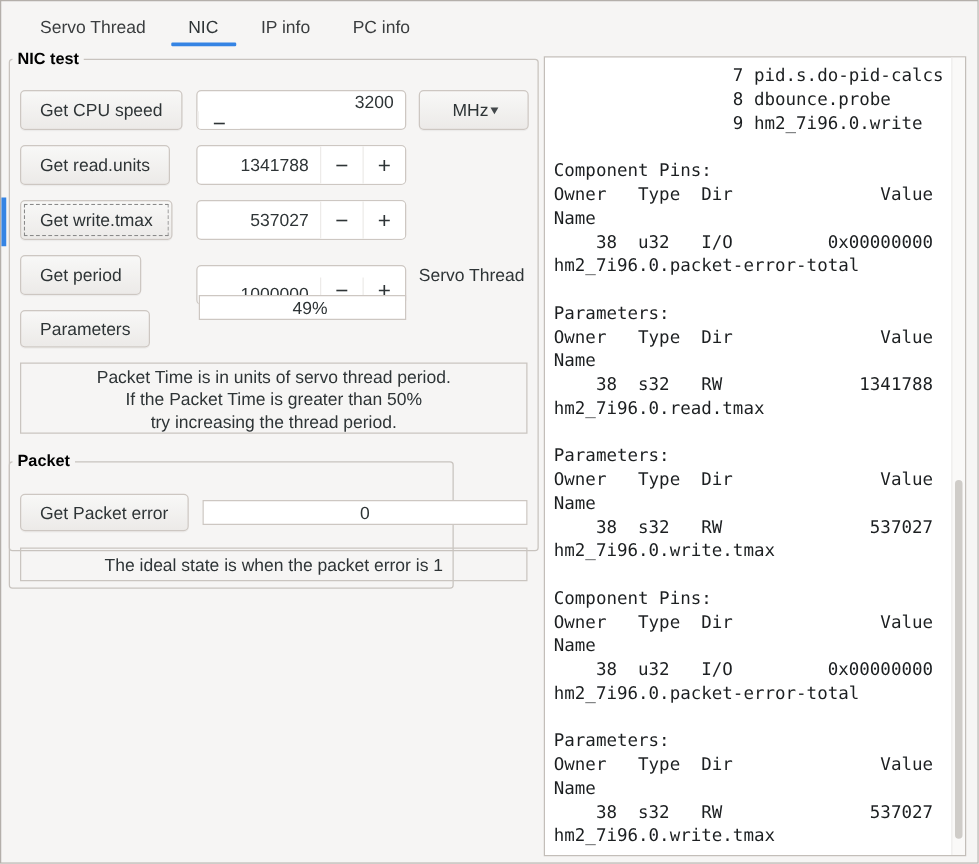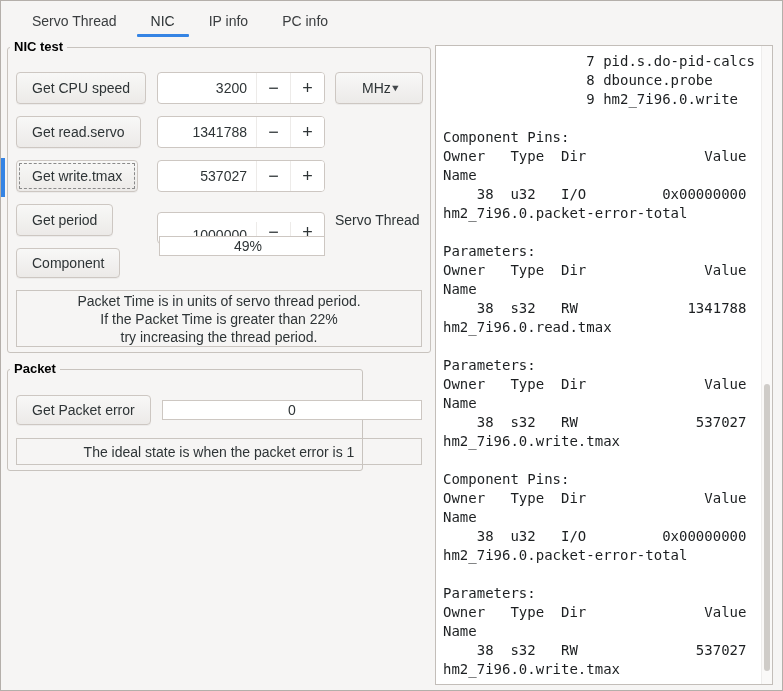--- a/index.html
+++ b/index.html
@@ -121,35 +121,35 @@
     <div class="tab">
       <span>IP info</span>
     </div>
     <div class="tab">
       <span>PC info</span>
     </div>
   </div>
 
   <div class="focus-bar"></div>
 
-  <div class="frame" style="left:6px; top:46px; width:424px; height:306px;">
+  <div class="frame" style="left:6px; top:46px; width:424px; height:394px;">
     <span class="legend">NIC test</span>
 
     <button class="btn" style="left:8px; top:24px;">Get CPU speed</button>
-    <div class="spin" style="left:149px; top:24px;">
+    <div class="spin" style="left:149px; top:24px;flex-direction:column;">
       <div class="spin-value">3200</div>
       <div class="spin-btn">−</div>
       <div class="spin-btn">+</div>
     </div>
     <div class="combo" style="left:327px; top:24px;">
       <span>MHz</span>
       <span class="combo-arrow">▼</span>
     </div>
 
-    <button class="btn" style="left:8px; top:68px;">Get read.servo</button>
+    <button class="btn" style="left:8px; top:68px;">Get read.units</button>
     <div class="spin" style="left:149px; top:68px;">
       <div class="spin-value">1341788</div>
       <div class="spin-btn">−</div>
       <div class="spin-btn">+</div>
     </div>
 
     <button class="btn focused" style="left:8px; top:112px;">Get write.tmax</button>
     <div class="spin" style="left:149px; top:112px;">
       <div class="spin-value">537027</div>
       <div class="spin-btn">−</div>
@@ -157,25 +157,25 @@
     </div>
 
     <button class="btn" style="left:8px; top:156px;">Get period</button>
     <div class="spin" style="left:149px; top:164px;align-items:flex-end;">
       <div class="spin-value">1000000</div>
       <div class="spin-btn">−</div>
       <div class="spin-btn">+</div>
     </div>
     <div class="static-label" style="left:327px; top:156px; height:32px;">Servo Thread</div>
 
-    <button class="btn" style="left:8px; top:200px; height:30px;">Component</button>
+    <button class="btn" style="left:8px; top:200px; height:30px;">Parameters</button>
     <div class="entry" style="left:151px; top:188px; width:166px; height:20px;padding-left:12px;">49%</div>
 
     <div class="notebox" style="left:8px; top:242px; width:406px; height:57px;">Packet Time is in units of servo thread period.
-If the Packet Time is greater than 22%
+If the Packet Time is greater than 50%
 try increasing the thread period.</div>
   </div>
 
   <div class="frame" style="left:6px; top:368px; width:356px; height:102px;">
     <span class="legend">Packet</span>
 
     <button class="btn" style="left:8px; top:25px; height:30px;">Get Packet error</button>
     <div class="entry" style="left:154px; top:30px; width:260px; height:20px;">0</div>
 
     <div class="notebox" style="left:8px; top:68px; width:406px; height:27px;">The ideal state is when the packet error is 1</div>

